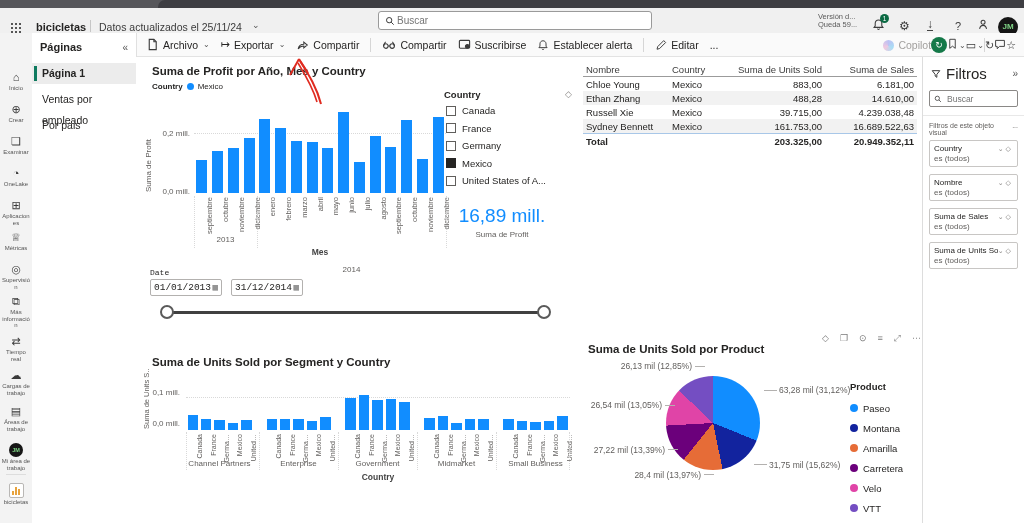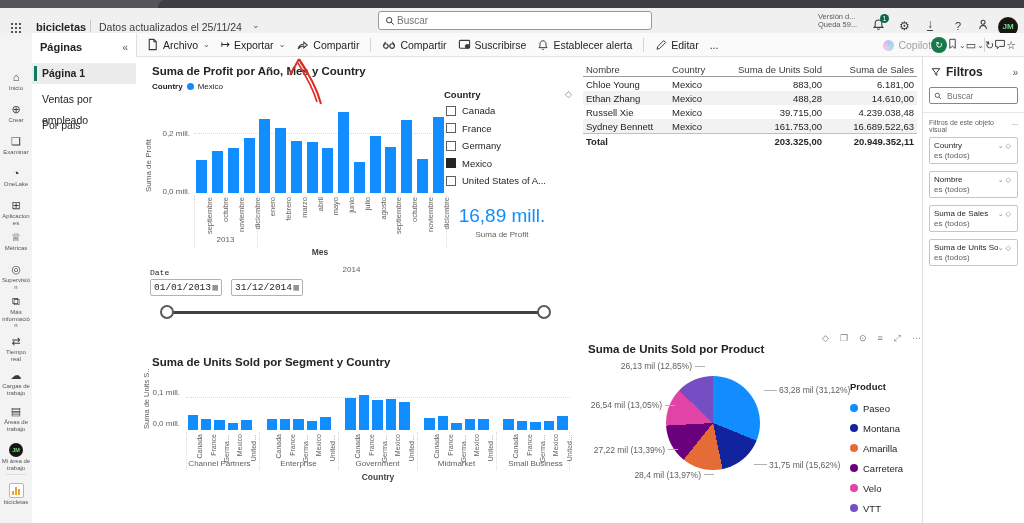--- a/index.html
+++ b/index.html
@@ -86,21 +86,21 @@
   .leg-lbl{font-size:9.5px;color:#252423;}
   #pie-hover-icons{position:absolute;left:686px;top:276px;display:flex;gap:11px;font-size:9px;color:#7a7a7a;}
   
   .date-box{position:absolute;width:72px;height:17px;border:1px solid #b3b1af;border-radius:2px;display:flex;align-items:center;justify-content:space-between;padding:0 3px;box-sizing:border-box;font-size:9.5px;color:#252423;background:#fff;}
   .cal-ic{font-size:9px;color:#777;}
   #slider-track{position:absolute;left:32px;top:254px;width:376px;height:2.5px;background:#404040;}
   .slider-handle{position:absolute;width:14px;height:14px;border-radius:50%;background:#fff;border:2px solid #5a5a5a;box-sizing:border-box;}
   
   #filters-panel{right:0;top:57px;width:101px;bottom:0;background:#fff;border-left:1px solid #ddd;}
   #filters-header{display:flex;align-items:center;gap:5px;padding:8px 6px 6px 8px;}
-  #filters-title{font-size:12px;font-weight:bold;flex:1;}
+  #filters-title{font-size:15px;font-weight:normal;flex:1;}
   #filters-collapse{font-size:10px;color:#555;}
   #filters-search{margin:2px 6px;height:15px;border:1px solid #8a8886;border-radius:2px;display:flex;align-items:center;padding-left:4px;gap:3px;background:#fff;}
   #filters-search input{border:none;outline:none;width:64px;font-size:8.5px;font-family:"Liberation Sans",sans-serif;background:transparent;color:#444;}
   #filters-divider{margin:8px 0 0 0;border-top:1px solid #e8e8e8;}
   #filters-section{display:flex;justify-content:space-between;padding:6px 6px 4px 6px;font-size:7px;color:#605e5c;}
   .filter-card{margin:0 6px 7px 6px;border:1px solid #c8c6c4;border-radius:2px;padding:3px 4px;background:#fff;}
   .fc-top{display:flex;justify-content:space-between;align-items:center;}
   .fc-name{font-size:8px;color:#252423;white-space:nowrap;overflow:hidden;}
   .fc-ics{font-size:7px;color:#8a8886;letter-spacing:2px;}
   .fc-val{font-size:8px;color:#605e5c;margin-top:1px;}

